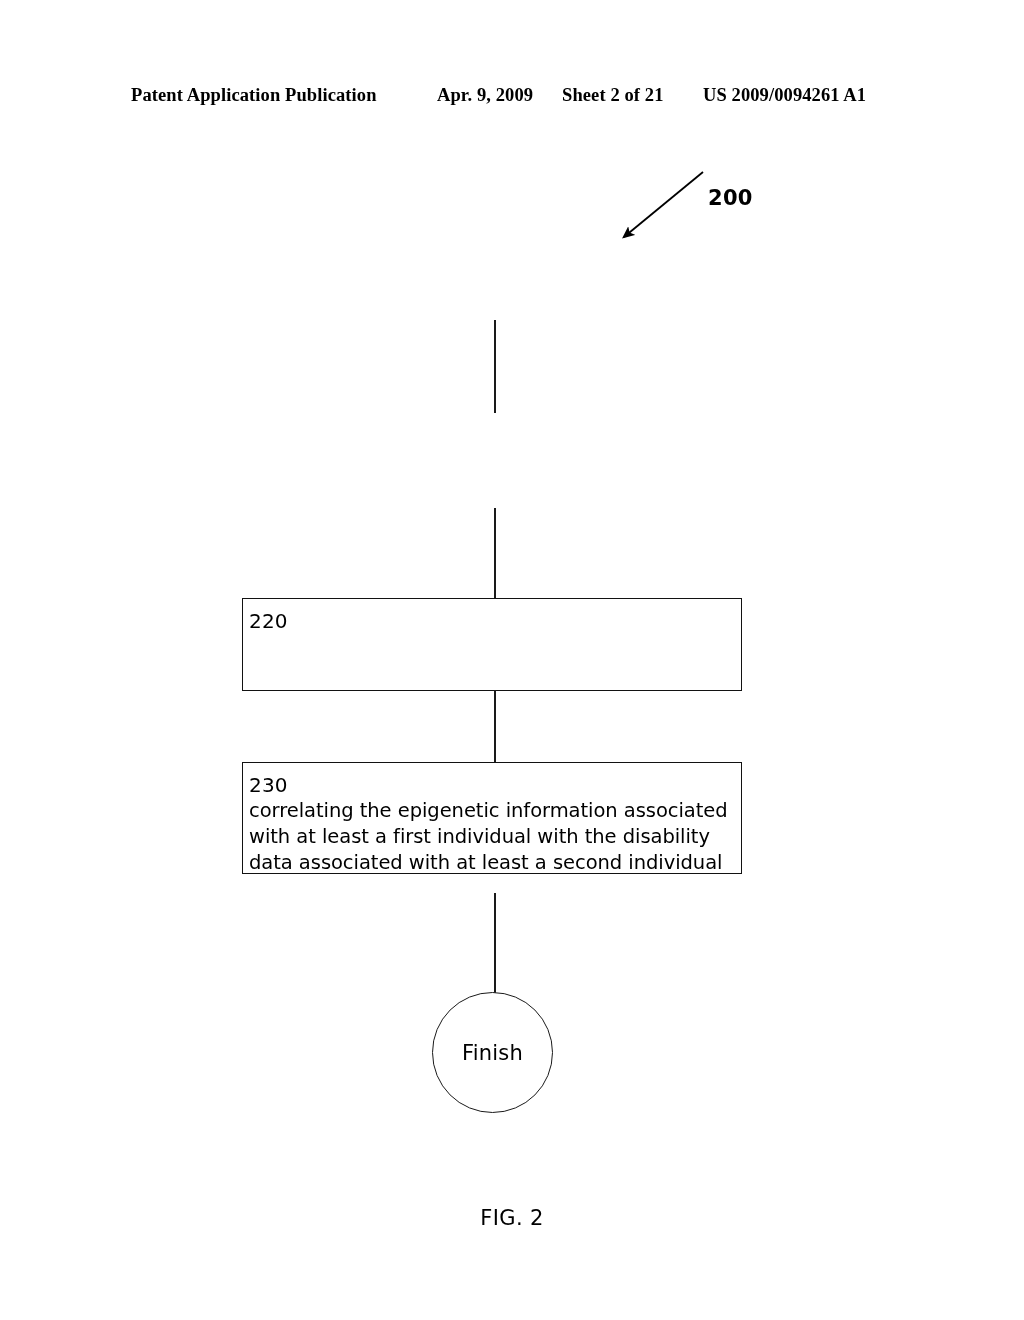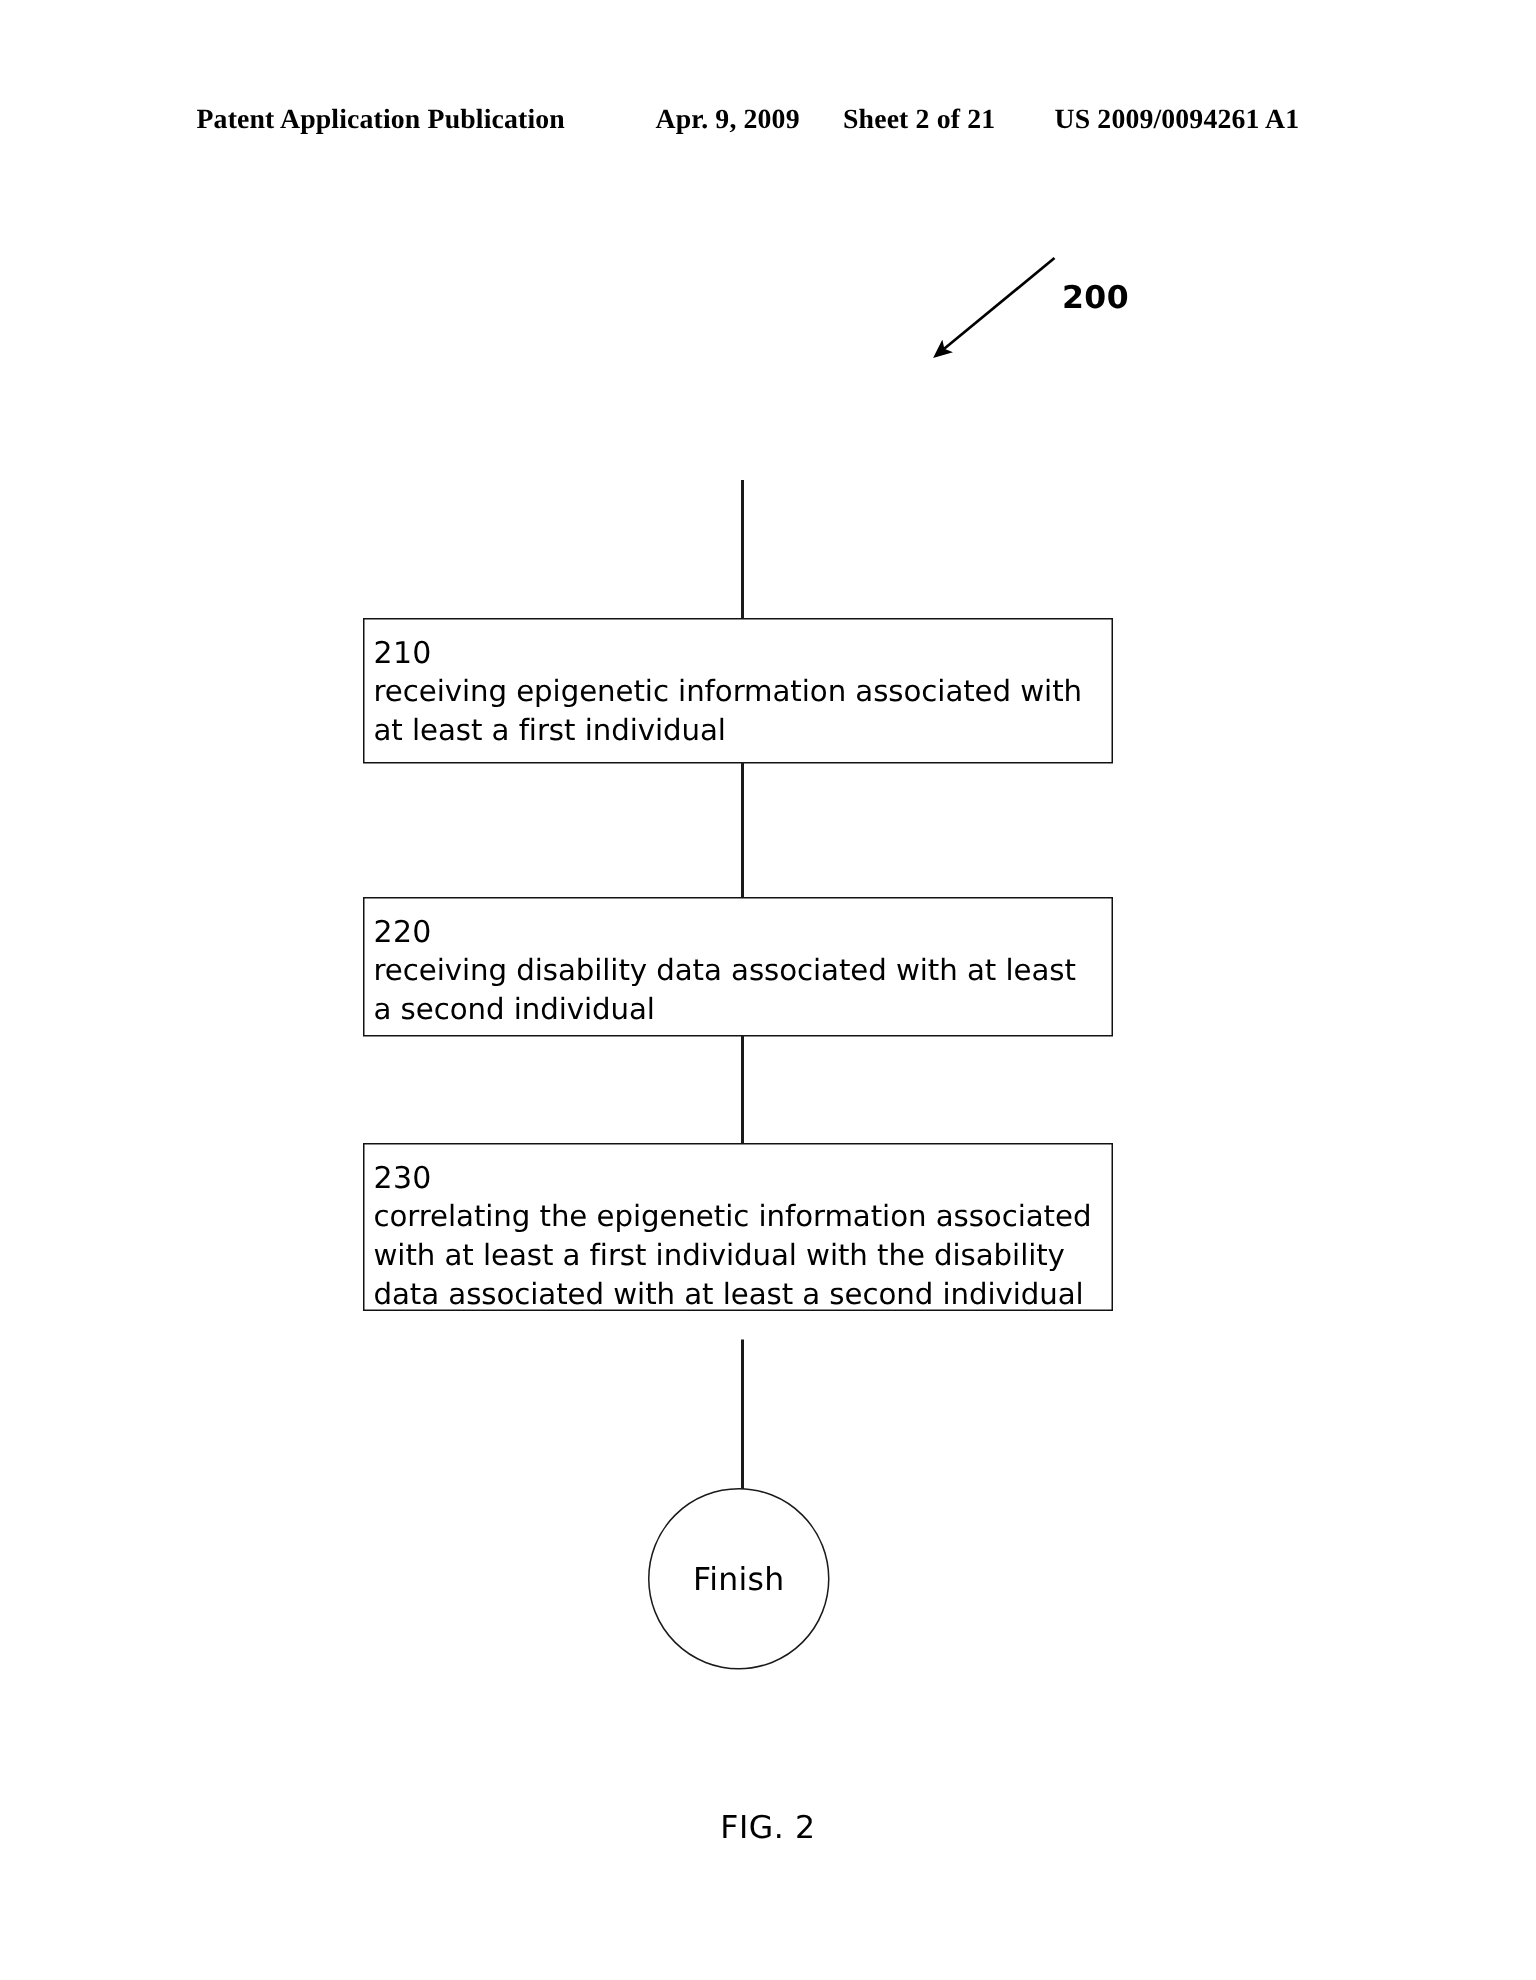--- a/index.html
+++ b/index.html
@@ -15,21 +15,21 @@
     position: relative;
     width: 1024px;
     height: 1320px;
     background: #ffffff;
     overflow: hidden;
   }
 
   
   .pub-header {
     position: absolute;
-    top: 70px;
+    top: 85px;
     left: 0;
     width: 1024px;
     height: 26px;
     font-family: "Liberation Serif", "DejaVu Serif", serif;
     font-weight: bold;
     font-size: 18.5px;
     letter-spacing: 0.1px;
     color: #000;
     white-space: nowrap;
   }
@@ -166,30 +166,25 @@
         <marker id="arrowhead" markerWidth="7" markerHeight="7" refX="5.6" refY="3.2" orient="auto">
           <polygon points="0,0.1 7,3.2 0,6.3 1.6,3.2" fill="#000000"></polygon>
         </marker>
       </defs>
       <line x1="108" y1="12" x2="29" y2="77" stroke="#000000" stroke-width="1.8" marker-end="url(#arrowhead)"></line>
     </svg>
 
 
     <div class="connector conn-1"></div>
 
-    <div class="step-box box-210">
-      <span class="step-num">210</span>
-      <span class="step-text">receiving epigenetic information associated with at least a first individual</span>
-    </div>
 
     <div class="connector conn-2"></div>
 
     <div class="step-box box-220">
       <span class="step-num">220</span>
-      <span class="step-text">receiving disability data associated with at least a second individual</span>
     </div>
 
     <div class="connector conn-3"></div>
 
     <div class="step-box box-230">
       <span class="step-num">230</span>
       <span class="step-text">correlating the epigenetic information associated with at least a first individual with the disability data associated with at least a second individual</span>
     </div>
 
     <div class="connector conn-4"></div>

